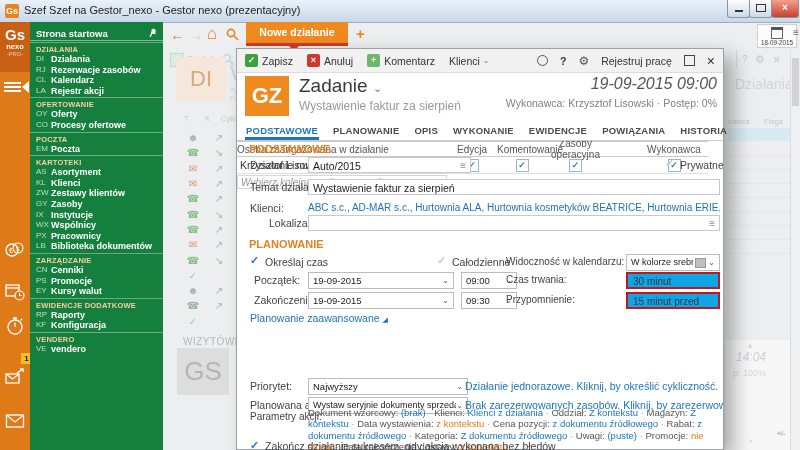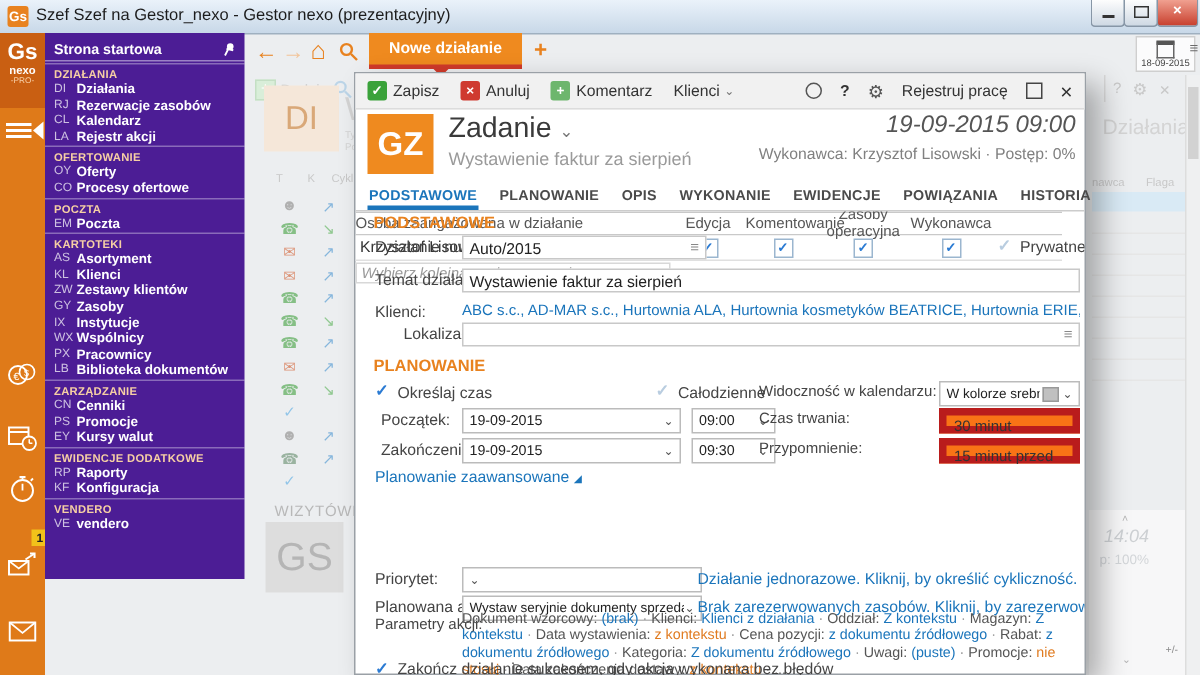--- a/index.html
+++ b/index.html
@@ -20,21 +20,21 @@
   #logo{left:0;top:0;width:30px;height:50px;background:#c95f12;color:#fff;text-align:center;}
   #logo .l1{font-size:15px;font-weight:bold;line-height:17px;padding-top:4px;}
   #logo .l2{font-size:7.5px;font-weight:bold;line-height:8px;}
   #logo .l3{font-size:5.5px;color:#f8d0a8;line-height:7px;}
   #menu-btn{left:4px;top:58px;width:17px;height:14px;}
   #menu-btn i{display:block;height:2px;background:#fff;margin:2px 0;}
   #menu-notch{left:22px;top:59px;width:0;height:0;border-top:6px solid transparent;border-bottom:6px solid transparent;border-right:7px solid #fff;}
   .railico{left:4px;width:22px;height:22px;color:#fff;}
   #badge1{left:21px;top:331px;width:11px;height:11px;background:#f2c21a;color:#222;font-size:8px;font-weight:bold;text-align:center;line-height:11px;}
   
-  #sidebar{left:30px;top:22px;width:133px;height:364px;background:#4c1d95;color:#fff;padding-top:4px;box-sizing:border-box;}
+  #sidebar{left:30px;top:22px;width:133px;height:428px;background:#15803d;color:#fff;padding-top:4px;box-sizing:border-box;}
   #sb-home{display:flex;align-items:center;height:14px;padding:0 6px;border-bottom:1px solid rgba(255,255,255,.45);font-size:9.5px;font-weight:bold;}
   #sb-home .grow{flex:1;}
   .sb-header{font-size:7.5px;font-weight:bold;color:#f6cfa4;padding:2px 6px 0;border-top:1px solid rgba(255,255,255,.35);margin-top:1px;height:9px;line-height:9px;letter-spacing:.2px;}
   .sb-item{display:flex;height:10.6px;line-height:10.6px;padding:0 6px;font-size:9px;cursor:default;}
   .sb-code{width:15px;color:rgba(255,255,255,.72);font-size:8px;}
   .sb-label{font-weight:bold;white-space:nowrap;}
   
   .ticon{font-weight:bold;color:#e8821f;}
   #new-action{left:246px;top:22px;width:102px;height:21px;background:#ef8a1f;border-bottom:3px solid #d03a2a;color:#fff;font-size:10.5px;font-weight:bold;text-align:center;line-height:21px;}
   #new-caret{left:289px;top:46px;width:0;height:0;border-left:5px solid transparent;border-right:5px solid transparent;border-top:5px solid #d03a2a;}
@@ -71,33 +71,33 @@
   .tab{font-size:9.5px;font-weight:bold;color:#4a4a4a;letter-spacing:.2px;padding:0 1px 4px;}
   .tab.active{color:#1b75bb;border-bottom:3px solid #1b75bb;padding-bottom:1px;}
   #dlg-content{left:0;top:92px;width:100%;height:310px;overflow:hidden;}
   .seccap{font-size:11px;font-weight:bold;color:#e8821f;}
   .lbl{font-size:10.5px;color:#444;}
   .field{background:#fff;border:1px solid #c8c8c8;height:16px;font-size:10.5px;color:#222;line-height:16px;padding:0 4px;box-sizing:border-box;}
   .field .menu{float:right;color:#888;font-size:10px;}
   .dd{background:#fff;border:1px solid #bbb;height:17px;font-size:9.5px;color:#222;line-height:15px;padding:0 4px;box-sizing:border-box;display:flex;align-items:center;}
   .dd .grow{flex:1;white-space:nowrap;overflow:hidden;}
   .dd .chev{color:#555;}
-  .grayfield{background:#f97316;border:5px solid #b91c1c;height:17px;font-size:10px;color:#333;line-height:15px;padding:0 5px;box-sizing:border-box;}
+  .grayfield{background:#0ea5e9;border:2px solid #b91c1c;height:17px;font-size:10px;color:#333;line-height:15px;padding:0 5px;box-sizing:border-box;}
   .link{color:#1b75bb;font-size:10.5px;white-space:nowrap;}
   .bluecheck{color:#2b7bd3;font-weight:bold;font-size:11px;}
   .ghostcheck{color:#b9cde0;font-weight:bold;font-size:11px;}
   .cbox{display:inline-block;width:11px;height:11px;border:1px solid #9bb6cf;background:#fff;color:#2b7bd3;font-size:9px;font-weight:bold;text-align:center;line-height:11px;}
   
   #ppl-table{left:12px;top:184px;width:471px;}
   #ppl-head{display:flex;height:14px;border-top:1px solid #c9c9c9;border-bottom:1px solid #c9c9c9;font-size:10px;color:#555;align-items:center;}
   .col-name{width:210px;text-align:left;}
   .col-c1{width:50px;text-align:center;}
   .col-c2{width:50px;text-align:center;}
   .col-c3{width:57px;text-align:center;}
-  .col-c4{width:60px;text-align:center;}
+  .col-c4{width:60px;text-align:center;margin-left:40px;}
   #ppl-row{display:flex;height:16px;align-items:center;border-bottom:1px solid #e0e0e0;background:#fff;font-size:10.5px;color:#333;}
   #ppl-row .col-name{text-align:left;padding-left:3px;box-sizing:border-box;}
   #ppl-ph{margin-top:1px;width:210px;height:14px;border:1px solid #d8d8d8;background:#fff;font-size:10px;font-style:italic;color:#9a9a9a;line-height:14px;padding-left:3px;box-sizing:border-box;}
   
   #params{left:71px;top:266px;width:412px;font-size:9.5px;line-height:11.3px;color:#555;}
   .pv-blue{color:#1b75bb;}
   .pv-orange{color:#e07b20;}
   .pv-gray{color:#555;}
   .psep{color:#999;}
 </style>
@@ -493,20 +493,21 @@
             <span class="col-c1"><span class="cbox">✓</span></span>
             <span class="col-c2"><span class="cbox">✓</span></span>
             <span class="col-c3"><span class="cbox">✓</span></span>
             <span class="col-c4"><span class="cbox">✓</span></span>
           </div>
         <div id="ppl-ph">Wybierz kolejną osobę zaangażowaną...</div>
       </div>
 
       <span class="abs lbl" style="left:13px;top:239px;">Priorytet:</span>
       <div class="abs dd" style="left:71px;top:237px;width:160px;">
+        <span class="grow">Najwyższy</span>
           <span class="chev">⌄</span>
       </div>
       <span class="abs link" style="left:228px;top:239px;">Działanie jednorazowe. Kliknij, by określić cykliczność.</span>
       <span class="abs lbl" style="left:13px;top:258px;">Planowana akcja:</span>
       <div class="abs dd" style="left:71px;top:256px;width:160px;font-size:9px;">
         <span class="grow">Wystaw seryjnie dokumenty sprzedaży</span>
           <span class="chev">⌄</span>
       </div>
       <span class="abs link" style="left:228px;top:258px;">Brak zarezerwowanych zasobów. Kliknij, by zarezerwować.</span>
       <span class="abs lbl" style="left:13px;top:268px;font-size:10px;top:270px;">Parametry akcji:</span>

